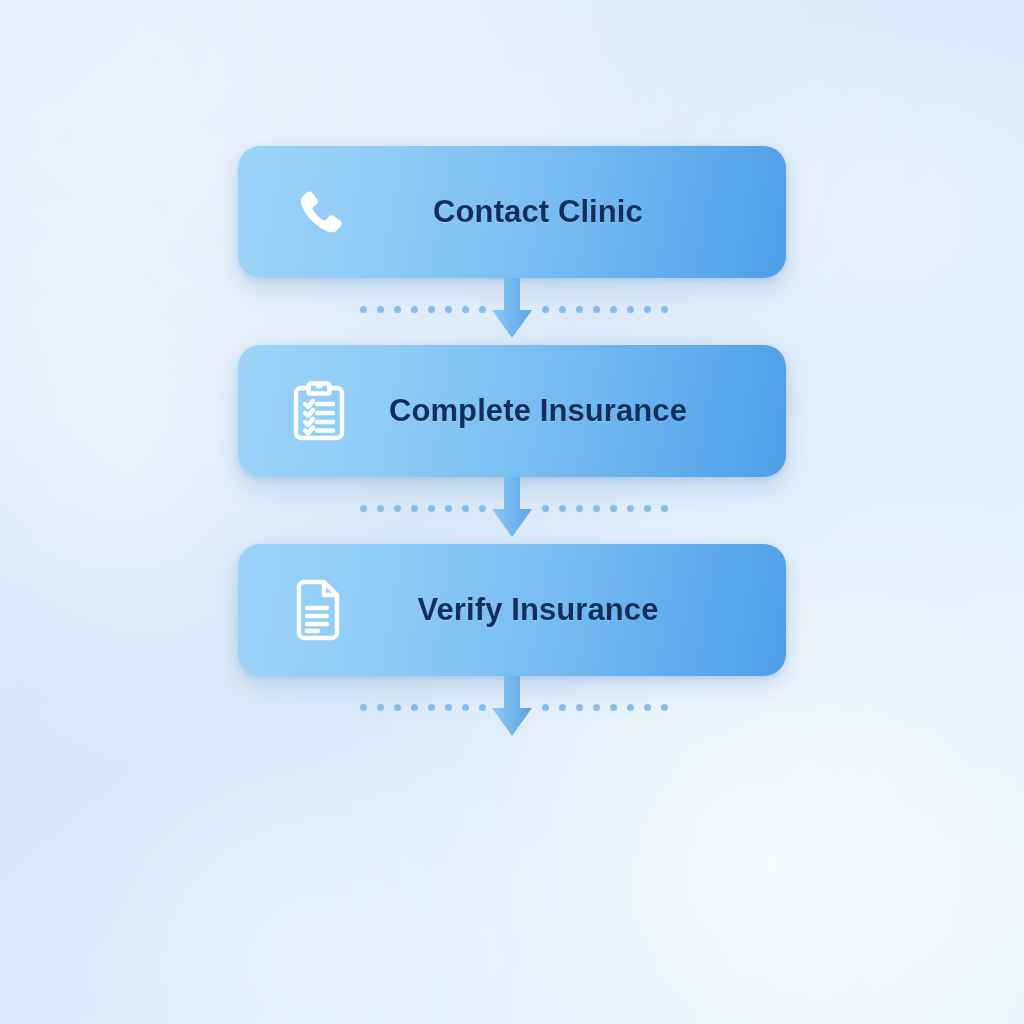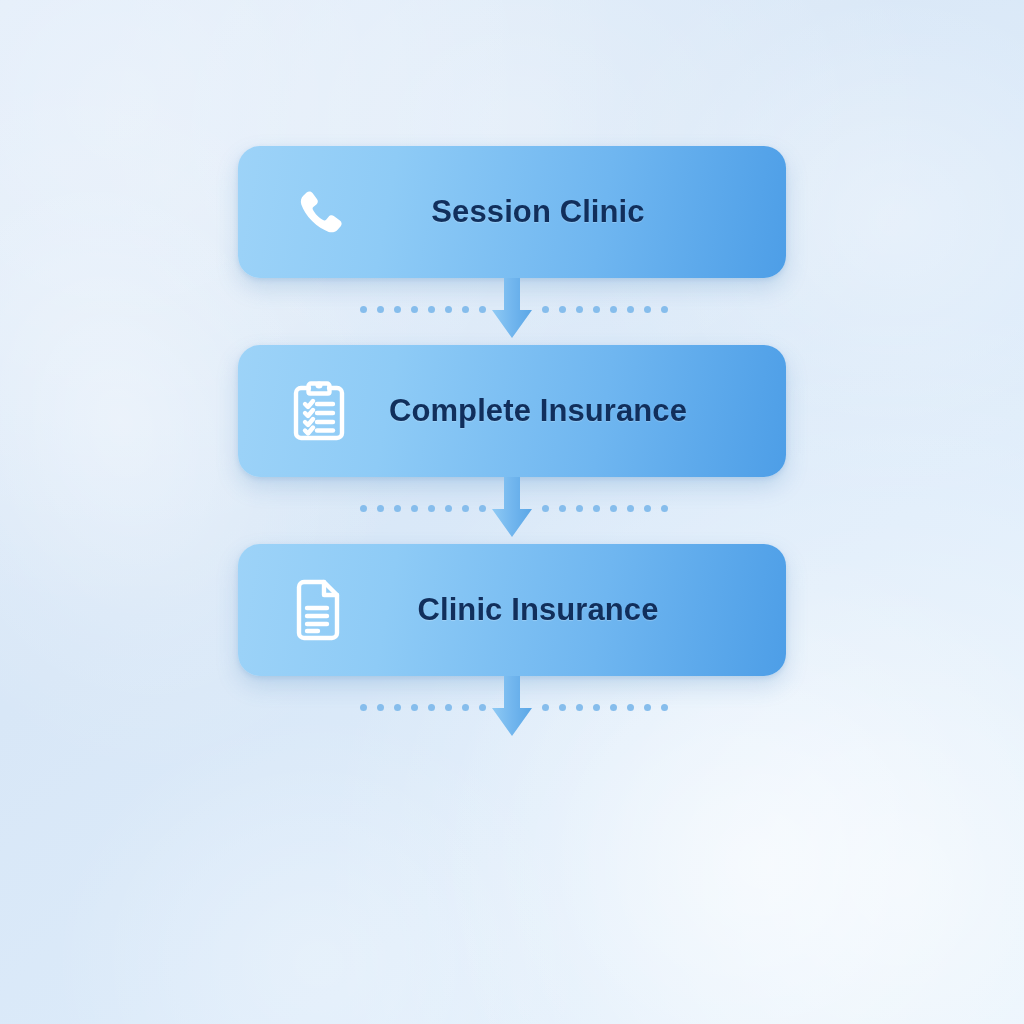--- a/index.html
+++ b/index.html
@@ -148,21 +148,21 @@
 
   <div id="flow">
 
     <div class="step-wrap">
       <div class="step-card">
         <div class="step-icon">
           <svg width="52" height="52" viewBox="0 0 52 52" aria-hidden="true">
             <path fill="#ffffff" d="M13.6 6.6c1.9-1.7 4.6-1.5 6.1.6l4.4 6.1c1.2 1.6.9 3.9-.7 5.2l-3.1 2.5c-.7.6-.9 1.6-.5 2.4 1 1.9 2.5 4.2 4.6 6.3 2.1 2.1 4.4 3.6 6.3 4.6.8.4 1.8.2 2.4-.5l2.5-3.1c1.3-1.6 3.6-1.9 5.2-.7l6.1 4.4c2.1 1.5 2.3 4.2.6 6.1l-2.9 3.2c-2.2 2.4-5.7 3.3-8.9 2.2-5.3-1.8-11.3-5.5-16.6-10.8C13.8 29.8 10.1 23.8 8.3 18.5c-1.1-3.2-.2-6.7 2.2-8.9l3.1-3z"></path>
           </svg>
         </div>
-        <div class="step-label">Session Clinic</div>
+        <div class="step-label">Contact Clinic</div>
       </div>
     </div>
 
     <div class="connector">
       <div class="connector-inner">
         <div class="arrow">
           <svg width="56" height="62" viewBox="0 0 56 62" aria-hidden="true">
             <defs>
               <linearGradient id="arrGrad1" x1="0" y1="0" x2="1" y2="0">
                 <stop offset="0%" stop-color="#8fcaf4"></stop>
@@ -263,21 +263,21 @@
             <g fill="none" stroke="#ffffff" stroke-width="4.4" stroke-linecap="round" stroke-linejoin="round">
               <path d="M31 4 H11 a5 5 0 0 0 -5 5 V55 a5 5 0 0 0 5 5 H39 a5 5 0 0 0 5 -5 V17 z"></path>
               <path d="M31 4 V17 H44"></path>
               <path d="M14 30 H34"></path>
               <path d="M14 38 H34"></path>
               <path d="M14 46 H34"></path>
               <path d="M14 53 H25"></path>
             </g>
           </svg>
         </div>
-        <div class="step-label">Clinic Insurance</div>
+        <div class="step-label">Verify Insurance</div>
       </div>
     </div>
 
     <div class="connector">
       <div class="connector-inner">
         <div class="arrow">
           <svg width="56" height="62" viewBox="0 0 56 62" aria-hidden="true">
             <defs>
               <linearGradient id="arrGrad3" x1="0" y1="0" x2="1" y2="0">
                 <stop offset="0%" stop-color="#8fcaf4"></stop>

